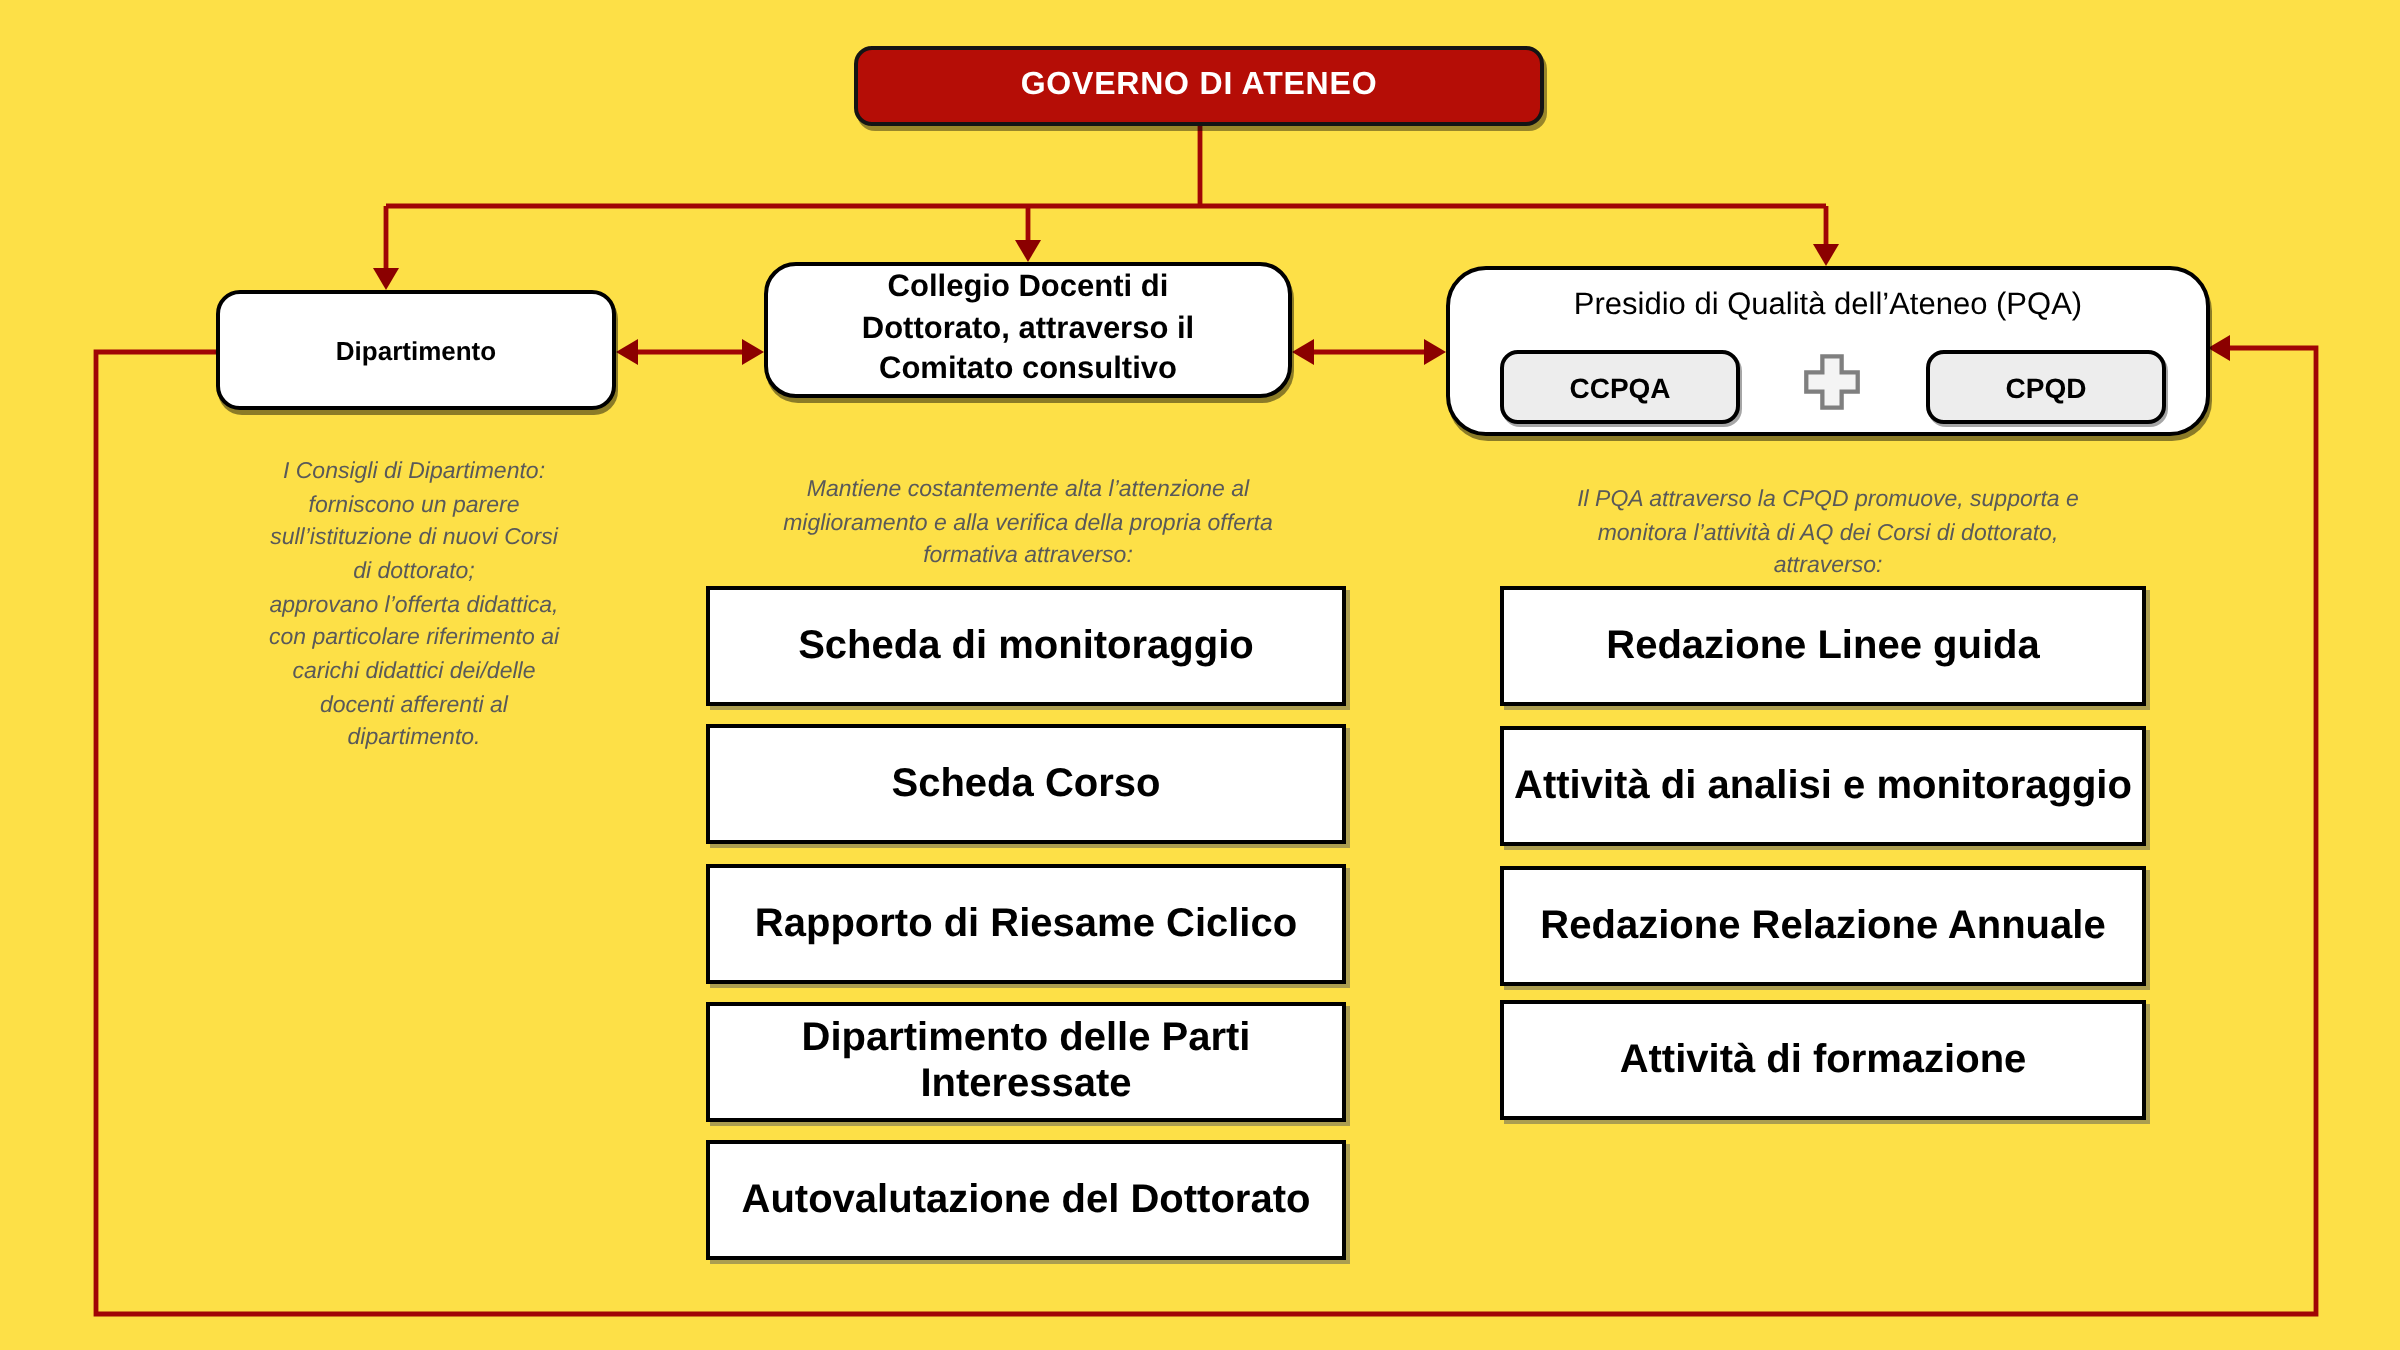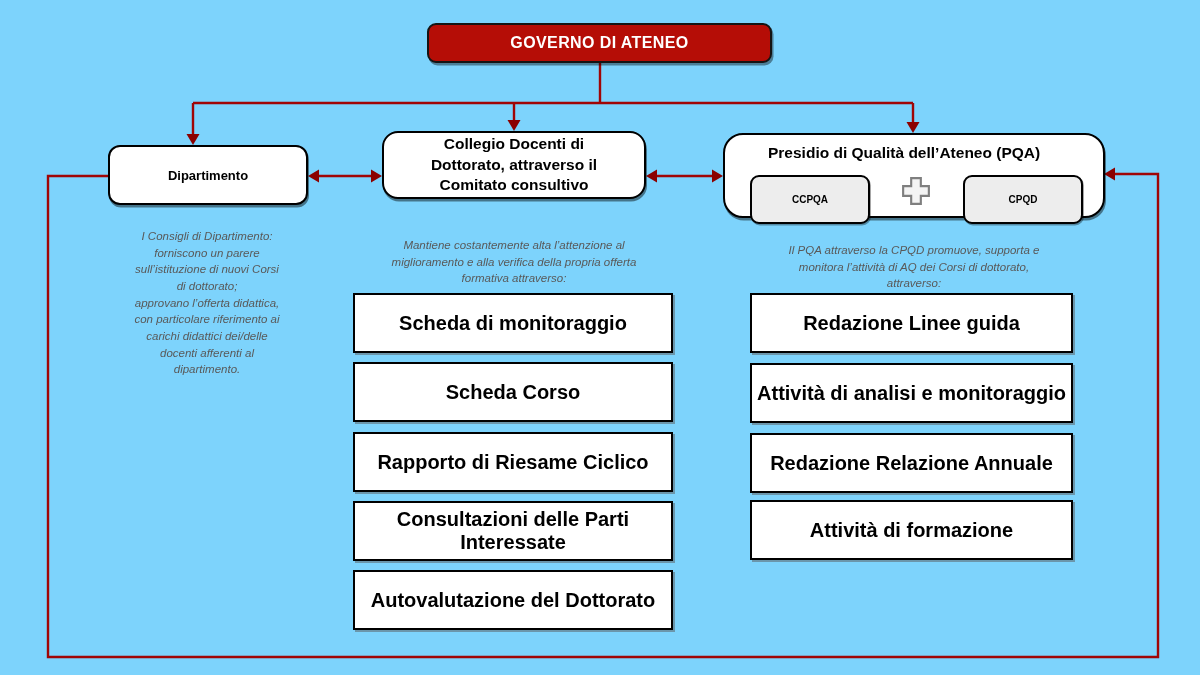--- a/index.html
+++ b/index.html
@@ -1,17 +1,17 @@
 <!DOCTYPE html>
 <html style="--root-fill: #b50d06; --line-red: #a00505; --arrow-red: #8b0000; --text-gray: #595959;"><head>
 <meta charset="utf-8">
 <style>
   html,body { margin:0; padding:0; background:#fff; }
   .canvas {
-    position:relative; width:1200px; height:675px; background:#7dd3fc;
+    position:relative; width:1200px; height:675px; background:#fde047;
     font-family:"Liberation Sans", sans-serif; overflow:hidden;
   }
   svg.connectors { position:absolute; left:0; top:0; width:1200px; height:675px; z-index:1; }
   svg.connectors .ln { stroke:var(--line-red,#a00505); stroke-width:2.4; fill:none; }
   svg.connectors .hd { fill:var(--arrow-red,#8b0000); stroke:none; }
 
   .node {
     position:absolute; box-sizing:border-box; background:#fff; border:2px solid #000;
     display:flex; align-items:center; justify-content:center; text-align:center;
     font-weight:bold; color:#000; z-index:2;
@@ -22,26 +22,26 @@
     border-radius:9px; font-size:16px; letter-spacing:0.4px;
     box-shadow:1.5px 2.5px 0 rgba(0,0,0,0.4);
   }
   .dip-box { left:108px; top:145px; width:200px; height:60px; border-radius:12px;
     font-size:13px; box-shadow:1px 2.5px 0 rgba(0,0,0,0.45); }
   .col-box { left:382px; top:131px; width:264px; height:68px; border-radius:16px;
     font-size:15.5px; line-height:1.32; white-space:pre-line;
     box-shadow:1px 2.5px 0 rgba(0,0,0,0.45); }
   .pqa-box { left:723px; top:133px; width:382px; height:85px; border-radius:20px;
     display:block; box-shadow:1px 2.5px 0 rgba(0,0,0,0.45); }
-  .pqa-title { margin-top:9px; font-size:15.5px; font-weight:bold; text-align:left;padding-left:43px; }
+  .pqa-title { margin-top:9px; font-size:15.5px; font-weight:normal; text-align:center; }
   .sub-box {
-    position:absolute; top:40px; width:120px; height:49px; box-sizing:border-box;
+    position:absolute; top:40px; width:120px; height:37px; box-sizing:border-box;
     background:#ededed; border:2px solid #000; border-radius:9px;
     display:flex; align-items:center; justify-content:center;
-    font-weight:bold; font-size:10px; box-shadow:1px 1.5px 0 rgba(0,0,0,0.35);
+    font-weight:bold; font-size:14px; box-shadow:1px 1.5px 0 rgba(0,0,0,0.35);
   }
   .sub-ccpqa { left:25px; }
   .sub-cpqd  { left:238px; }
   .plus-wrap { position:absolute; left:176px; top:41px; width:30px; height:30px; }
 
   .desc {
     position:absolute; z-index:2; font-style:italic; color:var(--text-gray,#595959);
     font-size:11.5px; line-height:1.45; text-align:center; white-space:pre-line;
   }
   .desc-dip { left:77px;  top:228px; width:260px; }
@@ -122,21 +122,21 @@
 carichi didattici dei/delle
 docenti afferenti al
 dipartimento.</div>
   <div class="desc desc-pqa">Il PQA attraverso la CPQD promuove, supporta e
 monitora l’attività di AQ dei Corsi di dottorato,
 attraverso:</div>
 
   <div class="item mid m0">Scheda di monitoraggio</div>
   <div class="item mid m1">Scheda Corso</div>
   <div class="item mid m2">Rapporto di Riesame Ciclico</div>
-  <div class="item mid m3">Consultazioni delle Parti Interessate</div>
+  <div class="item mid m3">Dipartimento delle Parti Interessate</div>
   <div class="item mid m4">Autovalutazione del Dottorato</div>
 
   <div class="item rcol r0">Redazione Linee guida</div>
   <div class="item rcol r1">Attività di analisi e monitoraggio</div>
   <div class="item rcol r2">Redazione Relazione Annuale</div>
   <div class="item rcol r3">Attività di formazione</div>
 
 </div>
 
 </body></html>

